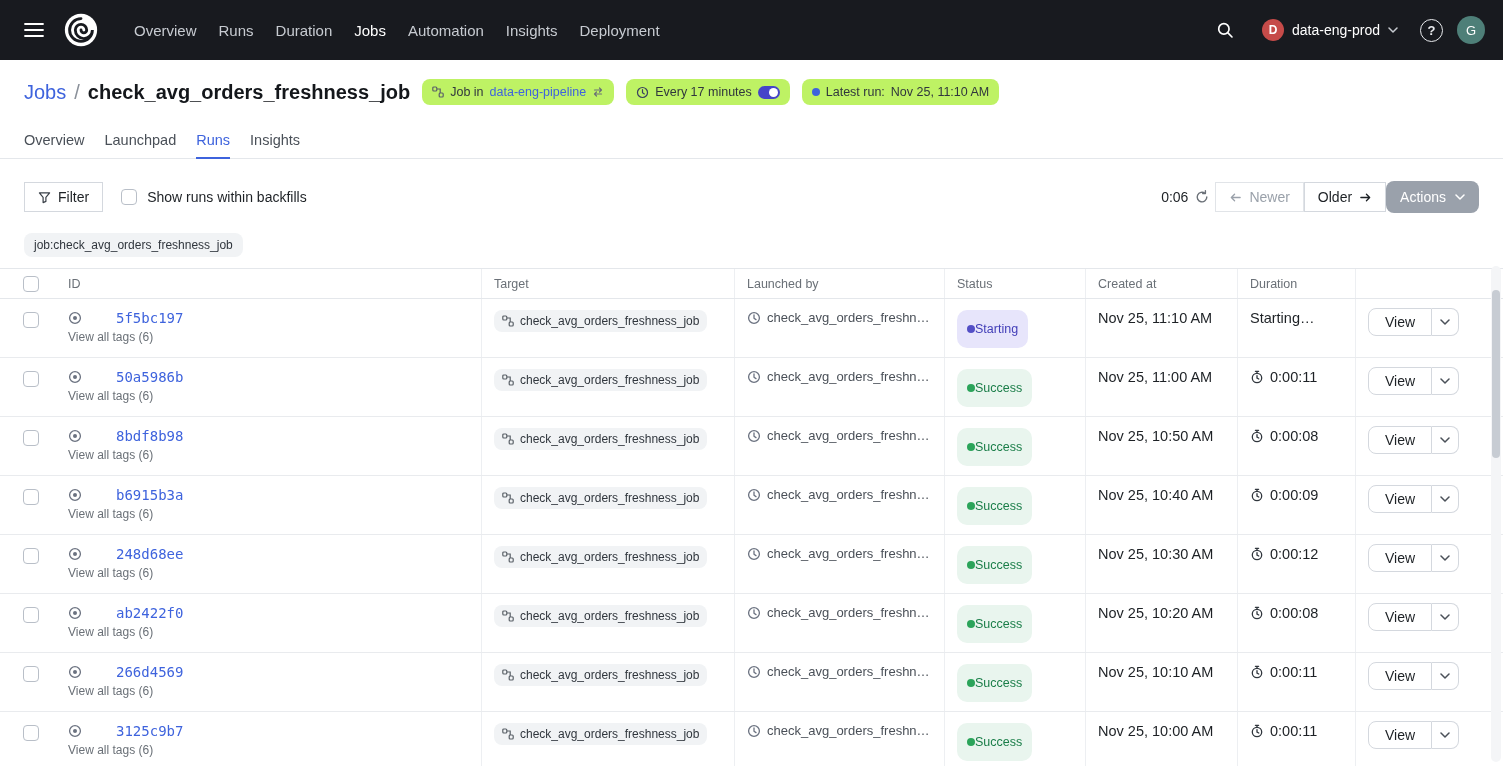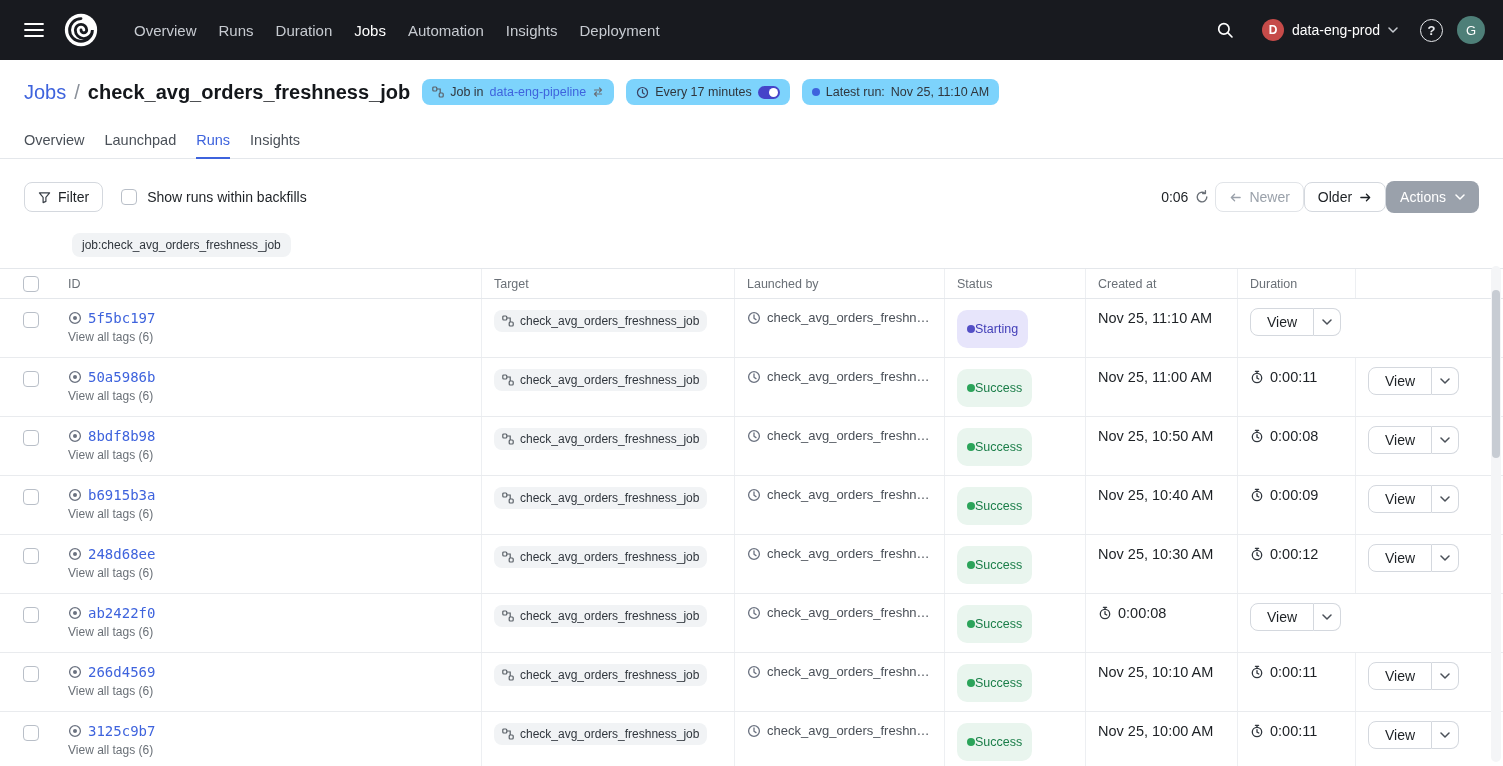--- a/index.html
+++ b/index.html
@@ -34,56 +34,56 @@
   .help-btn{width:23px;height:23px;border-radius:50%;border:1.6px solid #E8EAED;color:#E8EAED;font-size:13px;font-weight:bold;background:none;display:flex;align-items:center;justify-content:center;cursor:pointer;padding:0;}
   .user-avatar{width:28px;height:28px;border-radius:50%;background:var(--user-avatar);color:#fff;font-size:13px;display:flex;align-items:center;justify-content:center;cursor:pointer;}
 
   
   .page-header{padding:18px 24px 0;}
   .breadcrumb-row{display:flex;align-items:center;gap:12px;height:28px;}
   .breadcrumb{font-size:20px;display:flex;align-items:center;}
   .breadcrumb .root{color:var(--accent);cursor:pointer;}
   .breadcrumb .sep{color:#8A9099;margin:0 8px;}
   .breadcrumb .title{color:#14171B;font-weight:bold;}
-  .badge{display:inline-flex;align-items:center;gap:6px;background:#7dd3fc;border-radius:8px;padding:13px 10px;height:24px;font-size:12.5px;color:#30363D;cursor:pointer;}
+  .badge{display:inline-flex;align-items:center;gap:6px;background:#bef264;border-radius:8px;padding:13px 10px;height:24px;font-size:12.5px;color:#30363D;cursor:pointer;}
   .badge .link{color:var(--accent);}
   .dot-blue{width:8px;height:8px;border-radius:50%;background:var(--accent);}
   .toggle{width:22px;height:13px;border-radius:7px;background:#4644C9;position:relative;display:inline-block;cursor:pointer;}
   .toggle::after{content:"";position:absolute;right:2px;top:2px;width:9px;height:9px;border-radius:50%;background:#fff;}
 
   .tabs{display:flex;gap:20px;padding:0 24px;margin-top:16px;border-bottom:1px solid var(--border);}
   .tab{height:36px;display:flex;align-items:center;font-size:14.5px;color:#4A5058;cursor:pointer;position:relative;}
   .tab.active{color:var(--accent);}
   .tab.active::after{content:"";position:absolute;left:0;right:0;bottom:-1px;height:2px;background:var(--accent);}
 
   
   .toolbar{display:flex;align-items:center;padding:22px 24px 0;}
-  .btn{height:30px;border:1px solid var(--btn-border);background:#fff;border-radius:8px;font-size:14px;color:var(--text);padding:8px 13px;display:inline-flex;align-items:center;gap:7px;cursor:pointer;font-family:inherit;}
+  .btn{height:30px;border:1px solid var(--btn-border);background:#fff;border-radius:0;font-size:14px;color:var(--text);padding:8px 13px;display:inline-flex;align-items:center;gap:7px;cursor:pointer;font-family:inherit;}
   .btn.disabled{color:#9AA1AA;border-color:#E1E4E8;cursor:default;}
   .backfills{display:flex;align-items:flex-end;gap:10px;margin-left:18px;font-size:14px;cursor:pointer;}
   input[type=checkbox]{appearance:none;-webkit-appearance:none;width:16px;height:16px;border:1.5px solid #B9BFC8;border-radius:4px;background:#fff;margin:0;cursor:pointer;}
   .toolbar-right{margin-left:auto;display:flex;align-items:center;}
   .timer{display:flex;align-items:center;gap:7px;font-size:14px;color:var(--text);background:none;border:none;cursor:pointer;font-family:inherit;}
   .actions-btn{height:32px;background:#9AA1AB;color:#fff;border:none;border-radius:8px;padding:0 14px;font-size:14px;display:inline-flex;align-items:center;gap:9px;cursor:default;font-family:inherit;}
 
-  .tag-row{padding:20px 24px 11px;margin-left:48px;}
+  .tag-row{padding:20px 24px 11px;}
   .filter-tag{display:inline-flex;align-items:center;background:#F1F3F5;border-radius:8px;padding:0 10px;height:24px;font-size:12px;color:#30363D;cursor:pointer;}
 
   
   .runs-table{border-top:1px solid var(--border);}
   .thead{display:grid;grid-template-columns:var(--cols);height:30px;border-bottom:1px solid var(--border);color:var(--text-dim);font-size:12.5px;}
   .th{display:flex;align-items:center;padding:0 12px;border-right:1px solid #EDEFF2;height:100%;}
   .th.no-sep{border-right:none;}
   .th.cb{padding-left:23px;border-right:none;}
   .row{display:grid;grid-template-columns:var(--cols);min-height:59px;border-bottom:1px solid var(--border-light);}
   .cell{padding:11px 12px 0;border-right:1px solid #EDEFF2;overflow:hidden;}
   .cell.no-sep{border-right:none;}
   .cell.cb{padding-left:23px;padding-top:13px;border-right:none;}
   .id-line{display:flex;align-items:center;gap:6px;}
-  .run-id{font-family:"DejaVu Sans Mono", monospace;font-size:14px;color:var(--accent);cursor:pointer;}
+  .run-id{font-family:"DejaVu Sans Mono", monospace;font-size:14px;color:var(--accent);cursor:pointer;margin-left:28px;}
   .tags-link{font-size:12px;color:var(--text-dim);margin-top:4px;cursor:pointer;}
   .chip{display:inline-flex;align-items:center;gap:6px;background:#F1F3F5;border-radius:8px;padding:0 8px;height:22px;font-size:12px;color:#30363D;max-width:100%;cursor:pointer;}
   .chip .chip-text{white-space:nowrap;overflow:hidden;text-overflow:ellipsis;}
   .launch-line{display:flex;align-items:flex-end;gap:6px;font-size:13px;color:#4A5058;white-space:nowrap;}
   .status-badge{display:inline-flex;align-items:center;gap:0;border-radius:10px;padding:0 10px;height:38px;font-size:12.5px;text-align:right;}
   .status-dot{width:8px;height:8px;border-radius:50%;}
   .status-badge.success{background:var(--success-bg);color:var(--success-text);}
   .status-badge.success .status-dot{background:var(--success-dot);}
   .status-badge.starting{background:var(--starting-bg);color:var(--starting-text);}
   .status-badge.starting .status-dot{background:var(--starting-dot);}
@@ -275,20 +275,26 @@
     </div>
     <div class="cell">
       <span class="status-badge starting">
         <span class="status-dot"></span>
         <span>Starting</span>
       </span>
     </div>
     <div class="cell">
       <span class="created-at">Nov 25, 11:10 AM</span>
     </div>
+    <div class="cell">
+      <span class="duration-line">
+
+        <span>Starting…</span>
+      </span>
+    </div>
     <div class="cell no-sep">
       <span class="view-group">
         <button class="view-btn">View</button>
         <span class="view-caret">
           <svg width="10" height="6" viewBox="0 0 10 6">
                 <path d="M1 1l4 4 4-4" fill="none" stroke="#4A5058" stroke-width="1.5" stroke-linecap="round" stroke-linejoin="round"></path>
               </svg>
         </span>
       </span>
     </div>
@@ -573,20 +579,23 @@
         <span>check_avg_orders_freshn…</span>
       </span>
     </div>
     <div class="cell">
       <span class="status-badge success">
         <span class="status-dot"></span>
         <span>Success</span>
       </span>
     </div>
     <div class="cell">
+      <span class="created-at">Nov 25, 10:20 AM</span>
+    </div>
+    <div class="cell">
       <span class="duration-line">
         <svg width="14" height="14" viewBox="0 0 14 14">
               <circle cx="7" cy="8" r="4.7" fill="none" stroke="#30363D" stroke-width="1.3"></circle>
               <path d="M7 5.6V8l1.8 1" fill="none" stroke="#30363D" stroke-width="1.3" stroke-linecap="round"></path>
               <path d="M5.4 1.3h3.2M7 1.3v1.9" fill="none" stroke="#30363D" stroke-width="1.3" stroke-linecap="round"></path>
             </svg>
         <span>0:00:08</span>
       </span>
     </div>
     <div class="cell no-sep">

